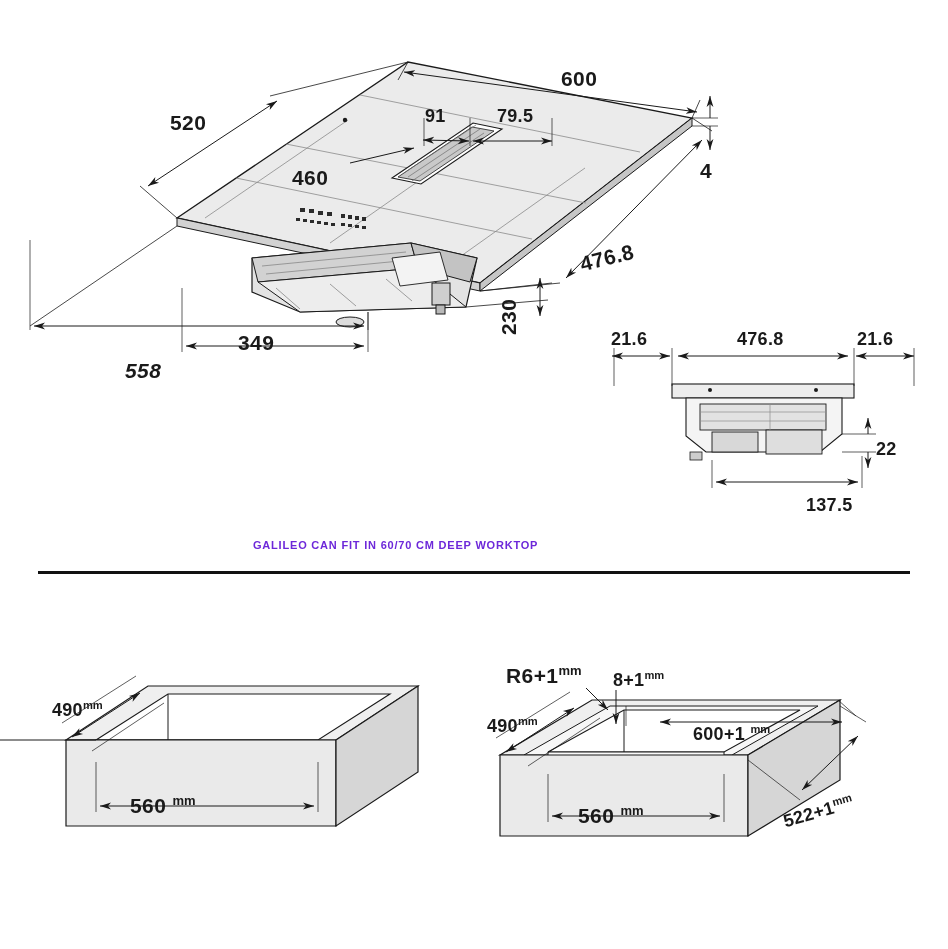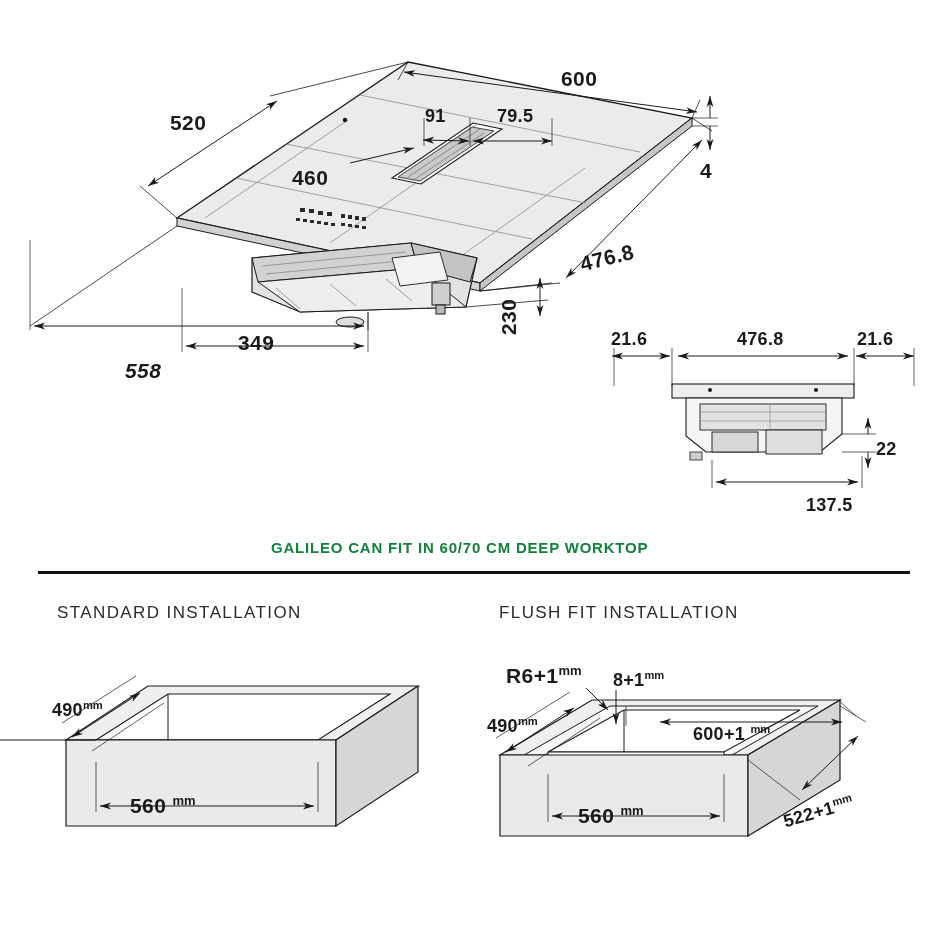--- a/index.html
+++ b/index.html
@@ -32,26 +32,25 @@
     font-family: "Liberation Sans", sans-serif;
     font-weight: bold;
     color: #1a1a1a;
     white-space: nowrap;
     line-height: 1;
   }
   .dim-lg { font-size: 21px; letter-spacing: 0.4px; }
   .dim-md { font-size: 18px; letter-spacing: 0.3px; }
   .caption-title {
     position: absolute;
-    font-size: 15px;
+    font-size: 11px;
     font-weight: bold;
     letter-spacing: 0.8px;
-    color: #15803d;
+    color: #6d28d9;
     white-space: nowrap;
-    margin-left: 18px;
   }
   .section-title {
     position: absolute;
     font-size: 17px;
     font-weight: normal;
     letter-spacing: 1.4px;
     color: #2b2b2b;
     white-space: nowrap;
   }
   .sup {
@@ -226,22 +225,20 @@
 
   <div class="dimtext dim-md" style="left:611px; top:330px;">21.6</div>
   <div class="dimtext dim-md" style="left:737px; top:330px;">476.8</div>
   <div class="dimtext dim-md" style="left:857px; top:330px;">21.6</div>
   <div class="dimtext dim-md" style="left:876px; top:440px;">22</div>
   <div class="dimtext dim-md" style="left:806px; top:496px;">137.5</div>
 
   <div class="caption-title" style="left:253px; top:539px;">GALILEO CAN FIT IN 60/70 CM DEEP WORKTOP</div>
   <div class="divider" style="left:38px; top:571px; width:872px; height:3px;"></div>
 
-  <div class="section-title" style="left:57px; top:603px;">STANDARD INSTALLATION</div>
-  <div class="section-title" style="left:499px; top:603px;">FLUSH FIT INSTALLATION</div>
 
   <svg class="layer" viewBox="0 0 948 949">
 
     <g stroke="#1a1a1a" fill="none" stroke-width="1.1">
       <polygon points="66,740 148,686 418,686 418,772 336,826 66,826" fill="#ffffff" stroke="none"></polygon>
 
       <polygon points="66,740 148,686 418,686 336,740" fill="#efefef" stroke="#1a1a1a" stroke-width="1.2"></polygon>
 
       <polygon points="96,740 168,694 390,694 318,740" fill="#ffffff" stroke="#1a1a1a" stroke-width="1.1"></polygon>
 

